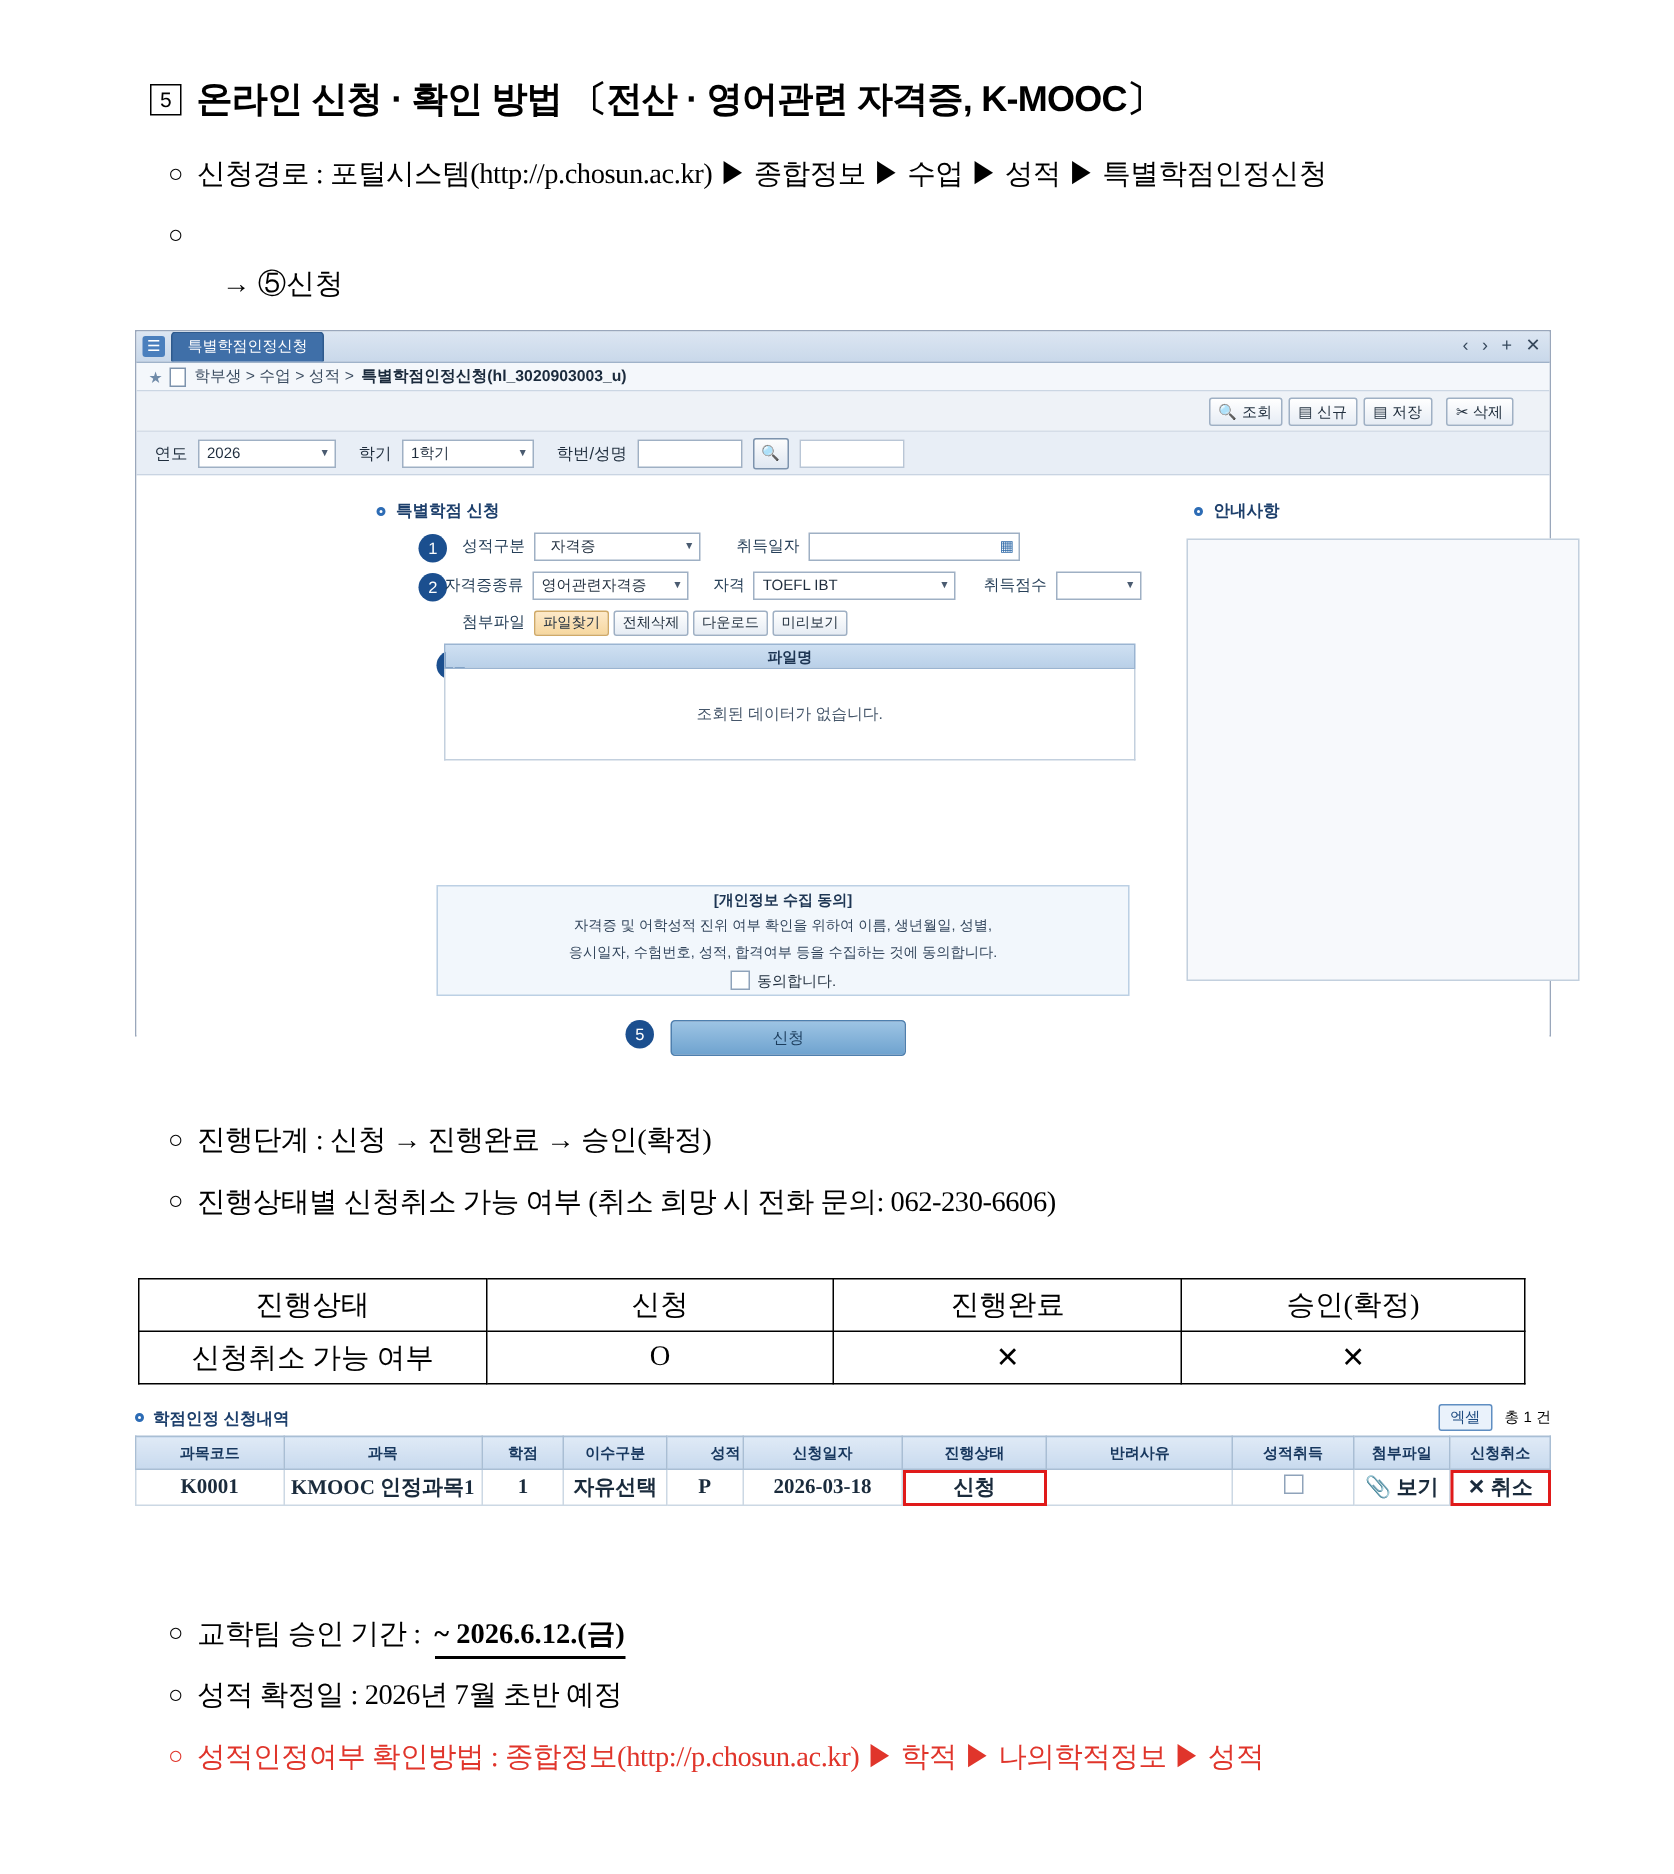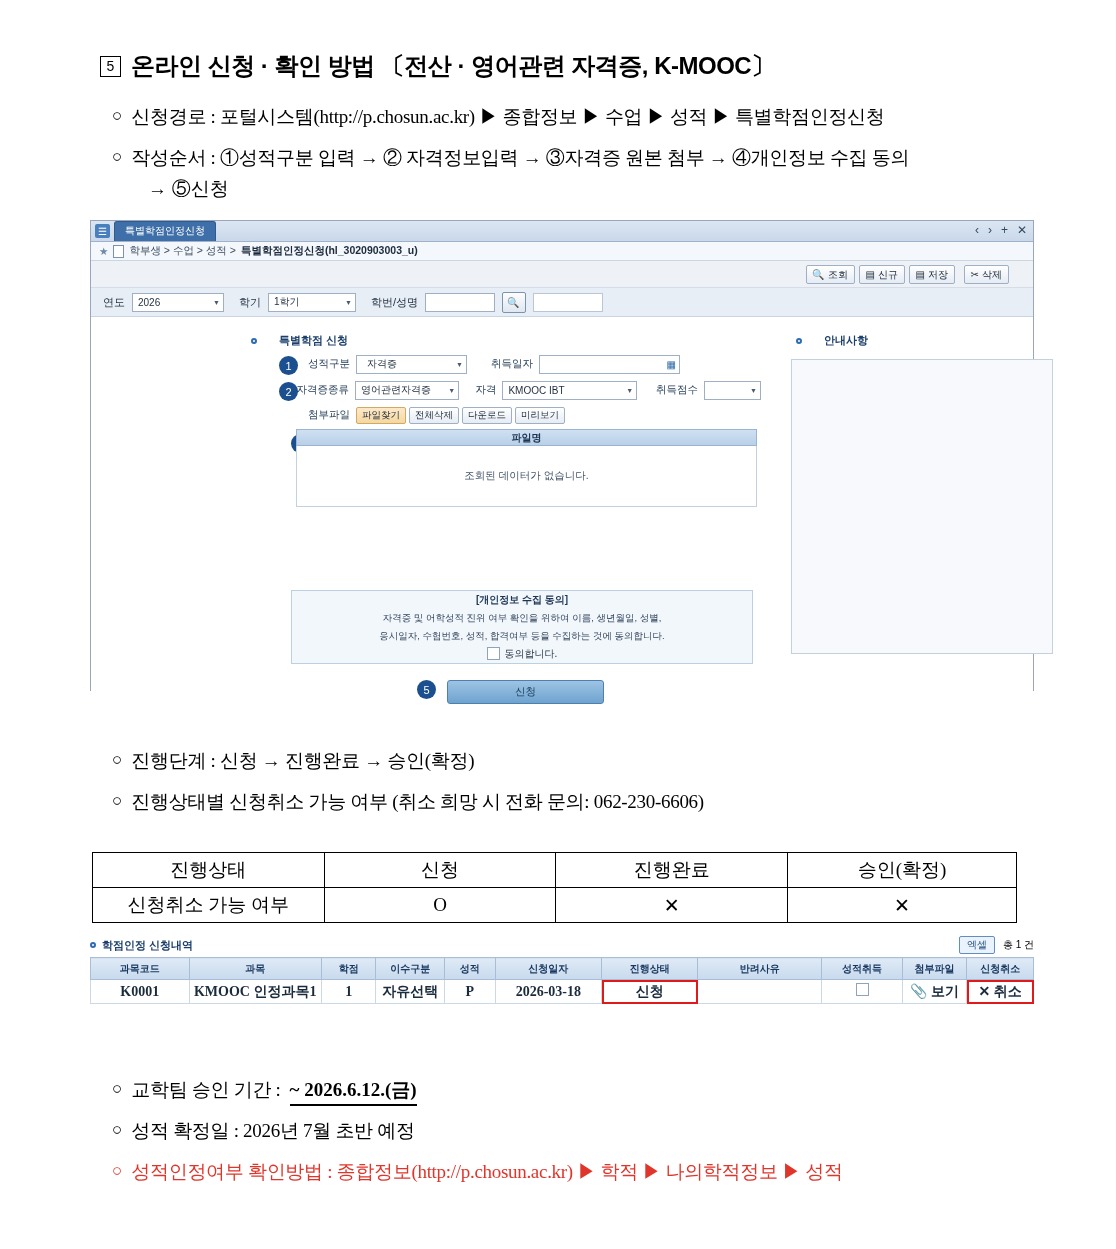--- a/index.html
+++ b/index.html
@@ -71,21 +71,21 @@
   .lbl{font-size:11px;color:#1f2d3d;}
   .sel{
     height:17px;border:1px solid #9fb0c4;background:#fff;font-size:10px;display:flex;align-items:center;
     justify-content:space-between;padding:0 3px 0 5px;color:#1f2d3d;
   }
   .sel .car{font-size:7px;color:#4a5b70;}
   .inp{height:17px;border:1px solid #9fb0c4;background:#fff;}
   .srchbtn{width:22px;height:19px;border:1px solid #7d93ad;background:linear-gradient(#fdfdfd,#dfe7f1);display:flex;align-items:center;justify-content:center;font-size:10px;color:#17466e;border-radius:2px;}
 
   .shot-body{position:relative;height:382px;background:#fff;}
-  .sect-title{position:absolute;font-size:11px;font-weight:bold;color:#1d3f6b;display:flex;align-items:center;gap:22px;}
+  .sect-title{position:absolute;font-size:11px;font-weight:bold;color:#1d3f6b;display:flex;align-items:center;gap:7px;}
   .dot{width:6px;height:6px;border:2px solid #2d6cb5;border-radius:50%;display:inline-block;box-sizing:border-box;}
   .frow{display:flex;align-items:center;height:22px;margin-bottom:4px;}
   .flabel{font-size:10.5px;color:#274059;width:54px;text-align:right;padding-right:6px;}
 
   .num-circle{
     position:absolute;width:19px;height:19px;border-radius:50%;background:#1b4f8f;color:#fff;
     font-size:11px;display:flex;align-items:center;justify-content:center;font-family:"Liberation Sans",sans-serif;
   }
 
   .filehdr{
@@ -156,21 +156,20 @@
     <span class="htxt">온라인 신청 · 확인 방법 〔전산 · 영어관련 자격증, K-MOOC〕</span>
   </div>
 
   <div class="bline" style="left:112px;top:104px;width:920px;">
     <span class="bullet">○</span>
     <span class="t">신청경로 : 포털시스템(http://p.chosun.ac.kr)  ▶  종합정보 ▶ 수업 ▶ 성적 ▶ 특별학점인정신청</span>
   </div>
 
   <div class="bline" style="left:112px;top:145px;width:930px;">
     <span class="bullet">○</span>
-    <span class="t">작성순서 : ①성적구분 입력 → ② 자격정보입력 → ③자격증 원본 첨부 → ④개인정보 수집 동의</span>
   </div>
   <div class="indent" style="left:148px;top:176px;">→ ⑤신청</div>
 
   <div class="shot">
 
     <div class="shot-tabbar">
       <span class="hamb">☰</span>
       <span class="tab">특별학점인정신청</span>
       <span class="winbtns">
         <span>‹</span>
@@ -257,21 +256,21 @@
         </div>
 
         <div class="frow">
           <span class="flabel">자격증종류</span>
           <span class="sel" style="width:96px;">
             <span>영어관련자격증</span>
             <span class="car">▼</span>
           </span>
           <span class="flabel" style="width:38px;">자격</span>
           <span class="sel" style="width:127px;">
-            <span>KMOOC IBT</span>
+            <span>TOEFL IBT</span>
             <span class="car">▼</span>
           </span>
           <span class="flabel" style="width:62px;">취득점수</span>
           <span class="sel" style="width:48px;">
             <span></span>
             <span class="car">▼</span>
           </span>
         </div>
 
 
@@ -338,21 +337,21 @@
         <span>총 1 건</span>
       </span>
     </div>
     <table class="gtable">
       <tbody>
           <tr>
         <th style="width:96px;">과목코드</th>
         <th style="width:130px;">과목</th>
         <th style="width:52px;">학점</th>
         <th style="width:66px;">이수구분</th>
-        <th style="width:48px;">성적</th>
+        <th style="width:48px;text-align:right;">성적</th>
         <th style="width:104px;">신청일자</th>
         <th style="width:94px;">진행상태</th>
         <th style="width:122px;">반려사유</th>
         <th style="width:78px;">성적취득</th>
         <th style="width:62px;">첨부파일</th>
         <th style="width:64px;">신청취소</th>
       </tr>
       <tr>
         <td>K0001</td>
         <td>KMOOC 인정과목1</td>

